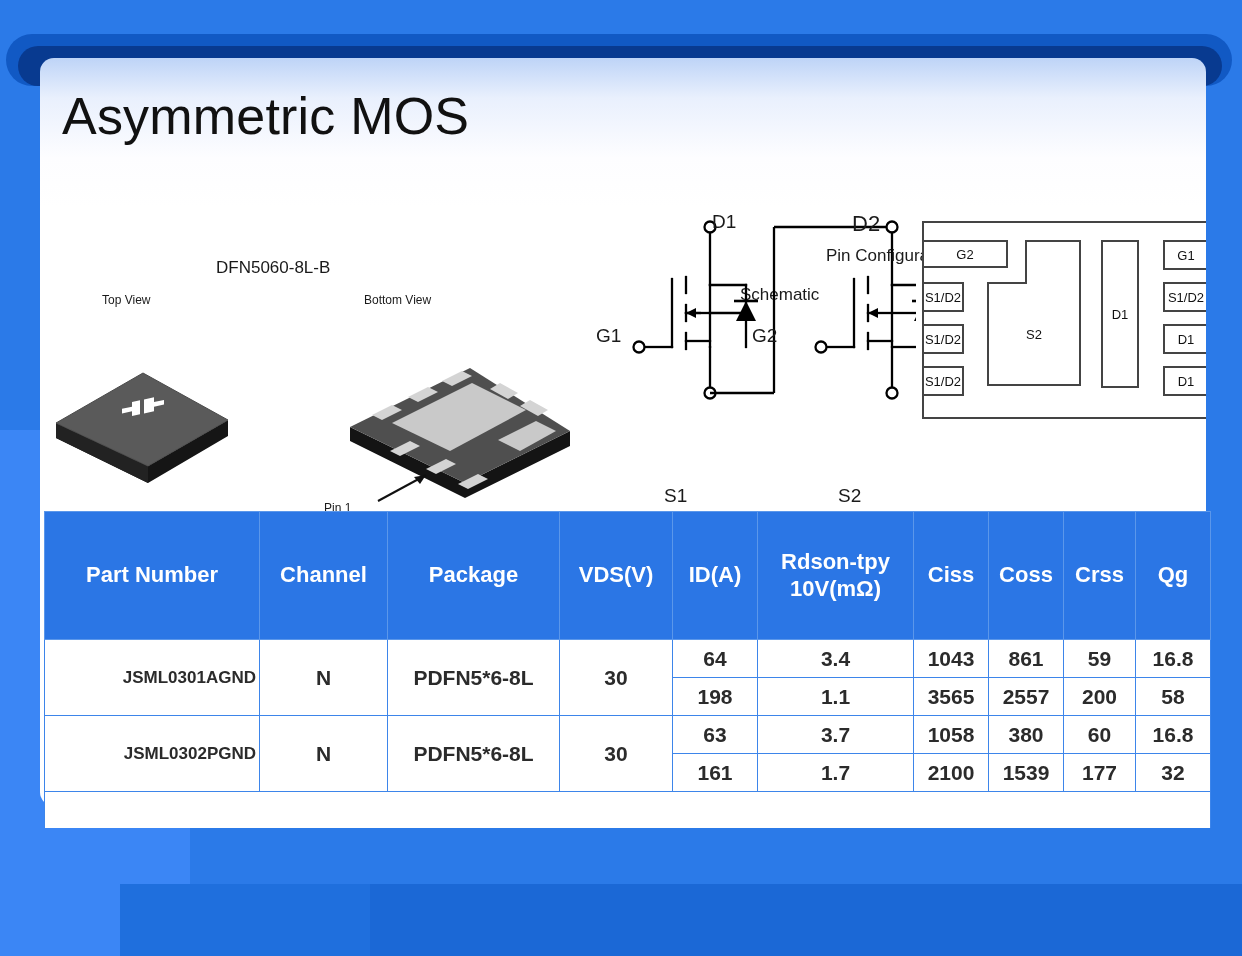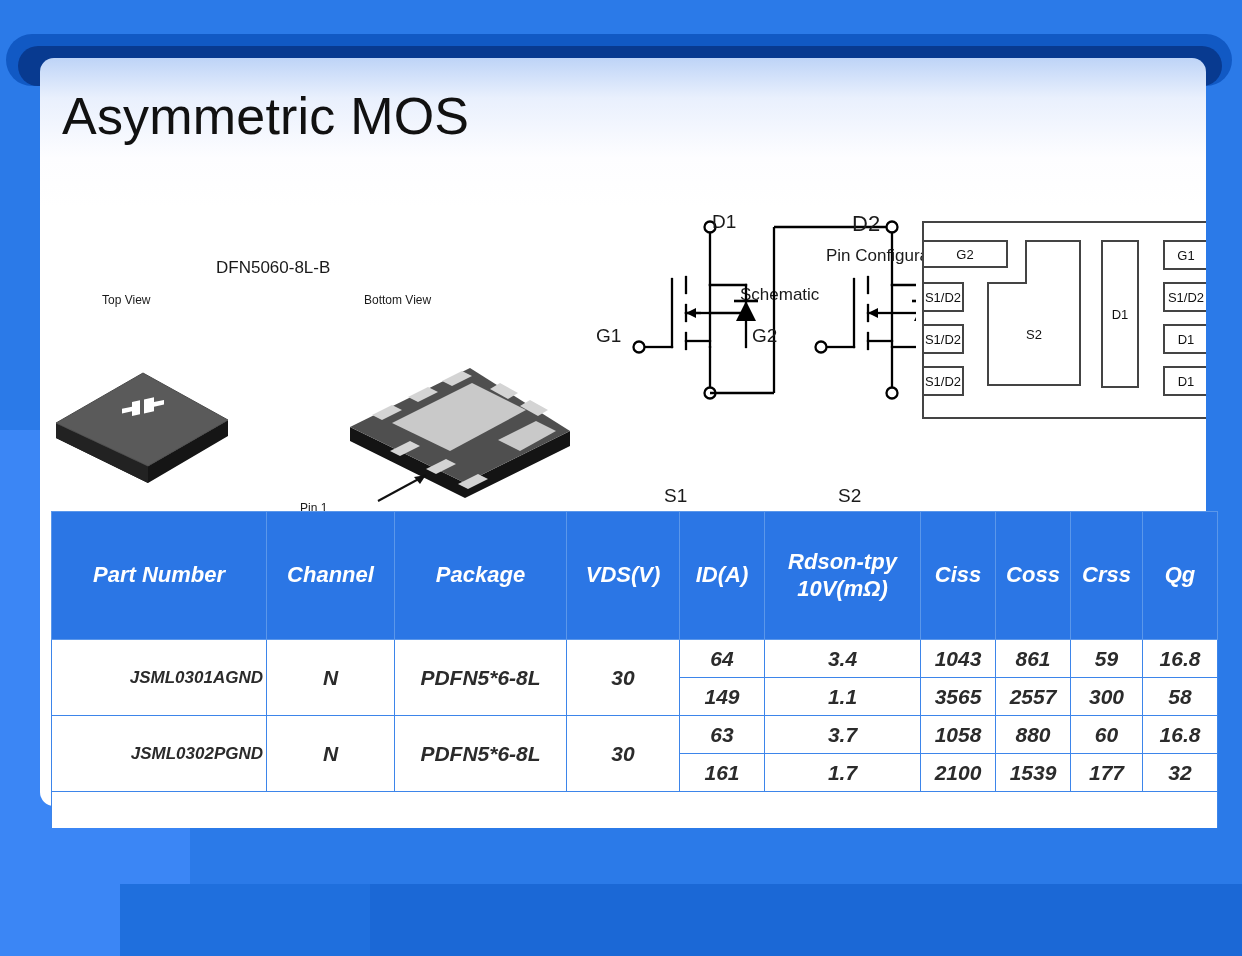--- a/index.html
+++ b/index.html
@@ -84,25 +84,24 @@
   
   .chip3d { position: absolute; }
 
   
   .schematic-svg { position: absolute; left: 586px; top: 28px; }
   .pincfg-svg { position: absolute; left: 880px; top: 46px; }
 
   
   .spec-table {
     position: absolute;
-    left: 51px; top: 511px;
+    left: 44px; top: 511px;
     width: 1166px;
     border-collapse: collapse;
     table-layout: fixed;
-    font-style: italic;
   }
   .spec-table th {
     background: #2b76e5;
     color: #ffffff;
     font-size: 22px;
     font-weight: bold;
     height: 128px;
     padding: 4px 2px;
     border: 1px solid #5b97ea;
     line-height: 1.22;
@@ -196,21 +195,21 @@
       <polygon points="96,146 116,136 126,141 106,151" fill="#d4d4d4"></polygon>
       <polygon points="128,161 148,151 158,156 138,166" fill="#d4d4d4"></polygon>
 
       <polygon points="170,60 188,70 178,76 160,66" fill="#d4d4d4"></polygon>
       <polygon points="200,77 218,87 208,93 190,83" fill="#d4d4d4"></polygon>
 
       <line x1="48" y1="178" x2="96" y2="152" stroke="#111" stroke-width="2"></line>
       <polygon points="96,152 84,154 90,161" fill="#111"></polygon>
     </svg>
 
-    <div class="dlabel" style="left:260px; top:328px;">Pin 1</div>
+    <div class="dlabel" style="left:284px; top:328px;">Pin 1</div>
 
     <div class="dlabel big" style="left:700px; top:112px;">Schematic</div>
 
     <svg class="schematic-svg" width="290" height="250" viewBox="0 0 290 250">
       <g stroke="#000" stroke-width="2.3" fill="none" stroke-linecap="square">
 
         <circle cx="84" cy="26" r="5.5" fill="#fff"></circle>
         <line x1="84" y1="32" x2="84" y2="84"></line>
 
         <line x1="84" y1="84" x2="120" y2="84"></line>
@@ -358,37 +357,37 @@
       <td rowspan="2">PDFN5*6-8L</td>
       <td rowspan="2">30</td>
       <td>64</td>
       <td>3.4</td>
       <td>1043</td>
       <td>861</td>
       <td>59</td>
       <td>16.8</td>
     </tr>
     <tr>
-      <td>149</td>
+      <td>198</td>
       <td>1.1</td>
       <td>3565</td>
       <td>2557</td>
-      <td>300</td>
+      <td>200</td>
       <td>58</td>
     </tr>
 
     <tr>
       <td class="part" rowspan="2">JSML0302PGND</td>
       <td rowspan="2">N</td>
       <td rowspan="2">PDFN5*6-8L</td>
       <td rowspan="2">30</td>
       <td>63</td>
       <td>3.7</td>
       <td>1058</td>
-      <td>880</td>
+      <td>380</td>
       <td>60</td>
       <td>16.8</td>
     </tr>
     <tr>
       <td>161</td>
       <td>1.7</td>
       <td>2100</td>
       <td>1539</td>
       <td>177</td>
       <td>32</td>

